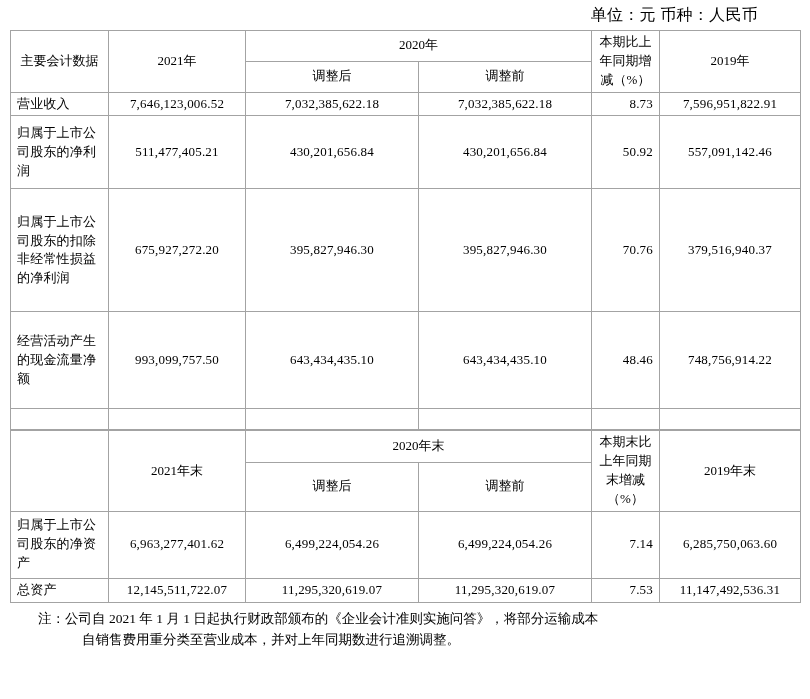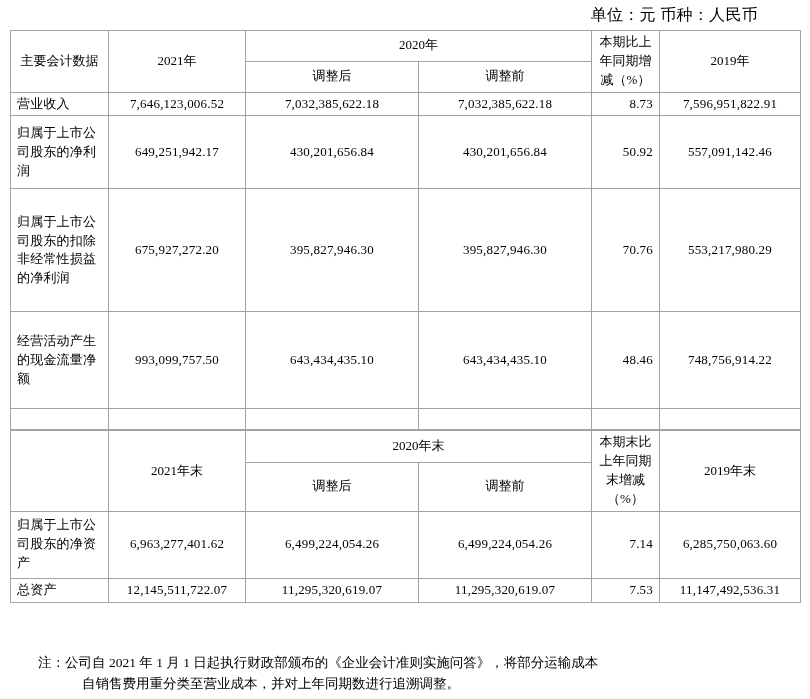--- a/index.html
+++ b/index.html
@@ -68,21 +68,21 @@
     border-top: 1px solid #000000;
     border-bottom: 1px solid #000000;
     height: 16px;
     padding: 0;
   }
   .note {
     font-size: 13.5px;
     line-height: 1.6;
     padding: 5px 0 0 0;
   }
-  .note .l1 { padding-left: 28px; text-indent: 0; margin-top: 44px; }
+  .note .l1 { padding-left: 28px; text-indent: 0; }
   .note .l2 { padding-left: 72px; }
   .nowrapcell { white-space: nowrap; }
 </style>
 </head>
 <body>
 
 <div class="page">
 
   <div class="unit-line">单位：元  币种：人民币</div>
 
@@ -112,34 +112,34 @@
         <td class="lbl">营业收入</td>
         <td class="num">7,646,123,006.52</td>
         <td class="num">7,032,385,622.18</td>
         <td class="num">7,032,385,622.18</td>
         <td class="num pct">8.73</td>
         <td class="num">7,596,951,822.91</td>
       </tr>
 
       <tr>
         <td class="lbl" style="height:68px">归属于上市公司股东的净利润</td>
-        <td class="num">649,251,942.17</td>
+        <td class="num">511,477,405.21</td>
         <td class="num">430,201,656.84</td>
         <td class="num">430,201,656.84</td>
         <td class="num pct">50.92</td>
         <td class="num">557,091,142.46</td>
       </tr>
 
       <tr>
         <td class="lbl" style="height:118px">归属于上市公司股东的扣除非经常性损益的净利润</td>
         <td class="num">675,927,272.20</td>
         <td class="num">395,827,946.30</td>
         <td class="num">395,827,946.30</td>
         <td class="num pct">70.76</td>
-        <td class="num">553,217,980.29</td>
+        <td class="num">379,516,940.37</td>
       </tr>
 
       <tr>
         <td class="lbl" style="height:92px">经营活动产生的现金流量净额</td>
         <td class="num">993,099,757.50</td>
         <td class="num">643,434,435.10</td>
         <td class="num">643,434,435.10</td>
         <td class="num pct">48.46</td>
         <td class="num">748,756,914.22</td>
       </tr>

